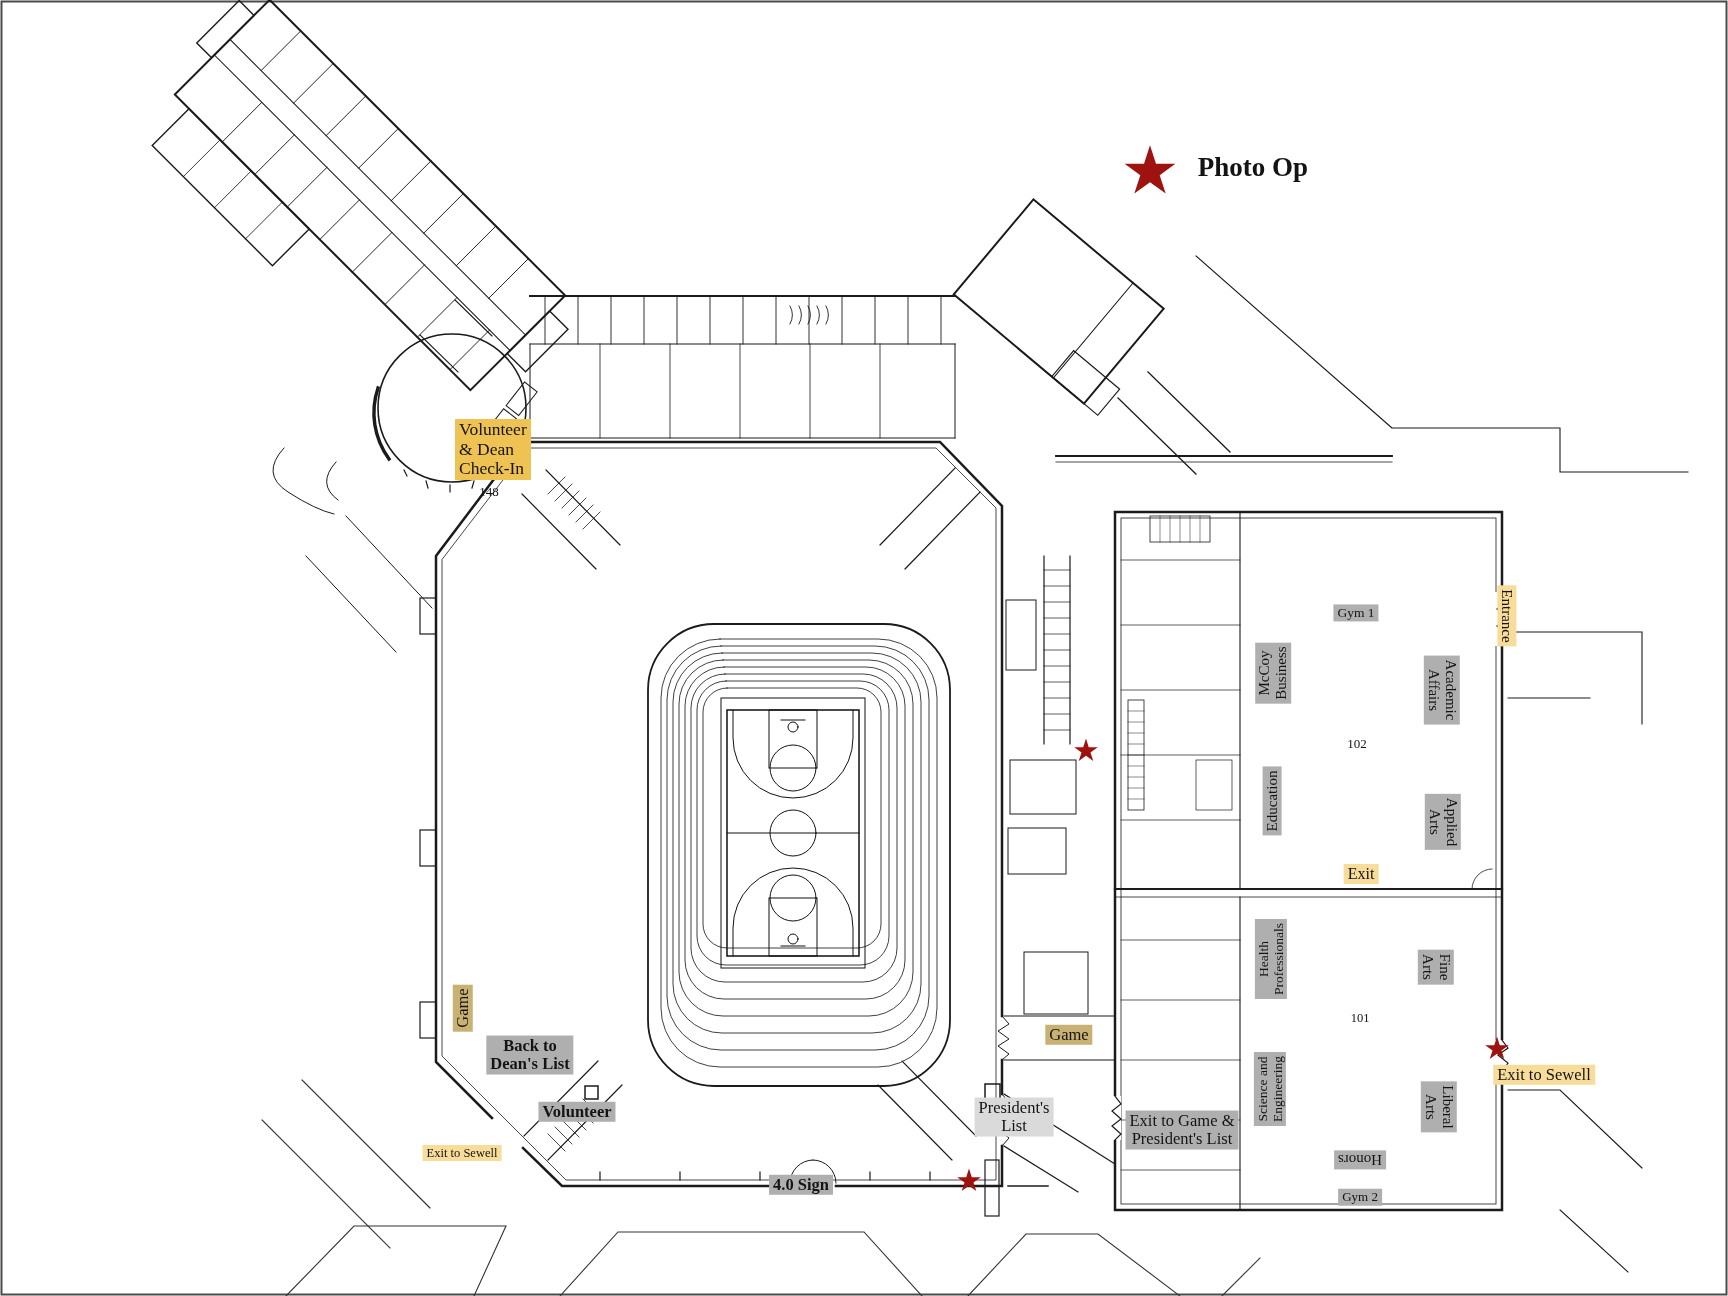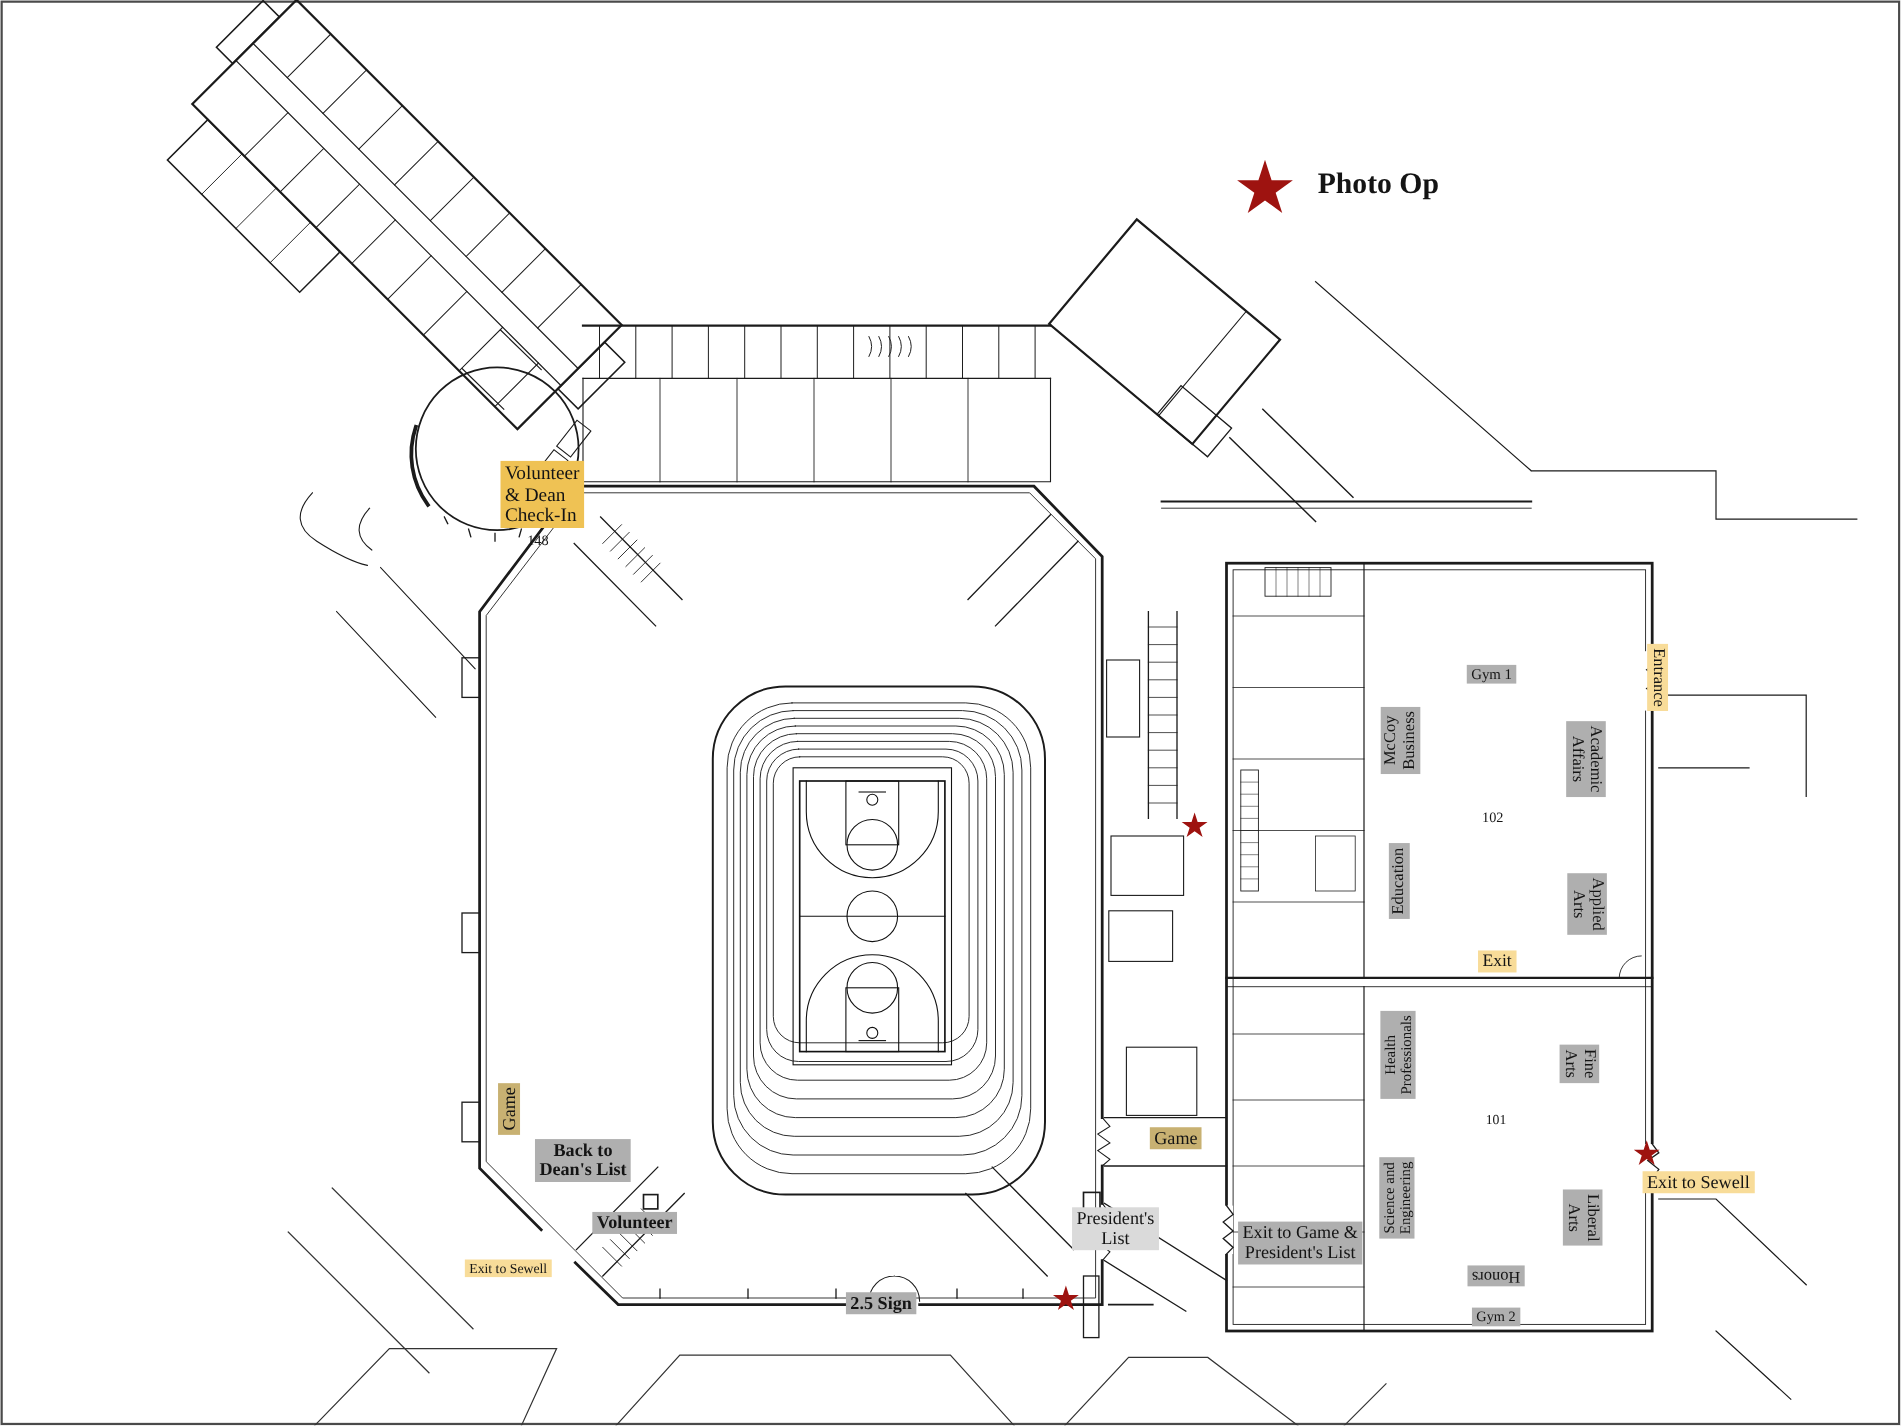--- a/index.html
+++ b/index.html
@@ -235,15 +235,15 @@
       <div>List</div>
   </div>
   <div class="lbl hl-tan" style="left:1069px;top:1035px;font-size:16.5px;">Game</div>
   <div class="lbl hl-tan rotm90" style="left:463px;top:1008px;font-size:16.5px;">Game</div>
   <div class="lbl hl-gray b" style="left:530px;top:1055px;font-size:16.5px;">
     <div>Back to</div>
       <div>Dean's List</div>
   </div>
   <div class="lbl hl-gray b" style="left:577px;top:1112px;font-size:16.5px;">Volunteer</div>
   <div class="lbl hl-yellow" style="left:462px;top:1153px;font-size:12.5px;">Exit to Sewell</div>
-  <div class="lbl hl-gray b" style="left:801px;top:1185px;font-size:16.5px;">2.5 Sign</div>
+  <div class="lbl hl-gray b" style="left:801px;top:1185px;font-size:16.5px;">4.0 Sign</div>
 
 </div>
 
 </body></html>

